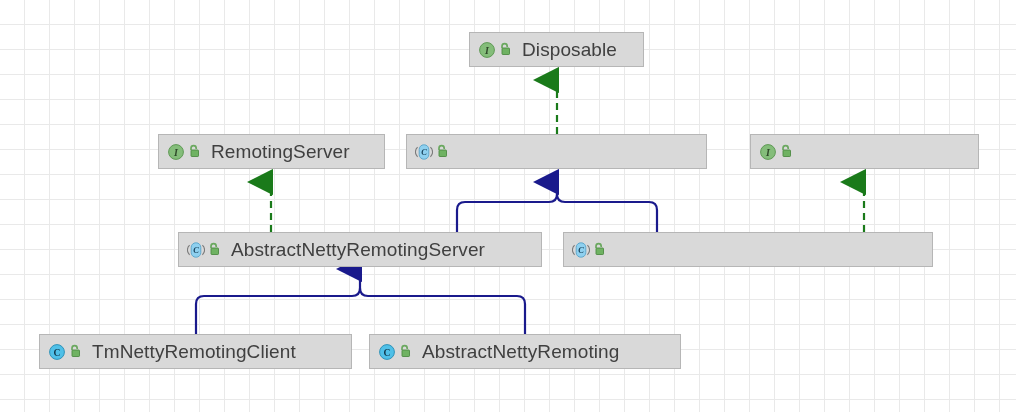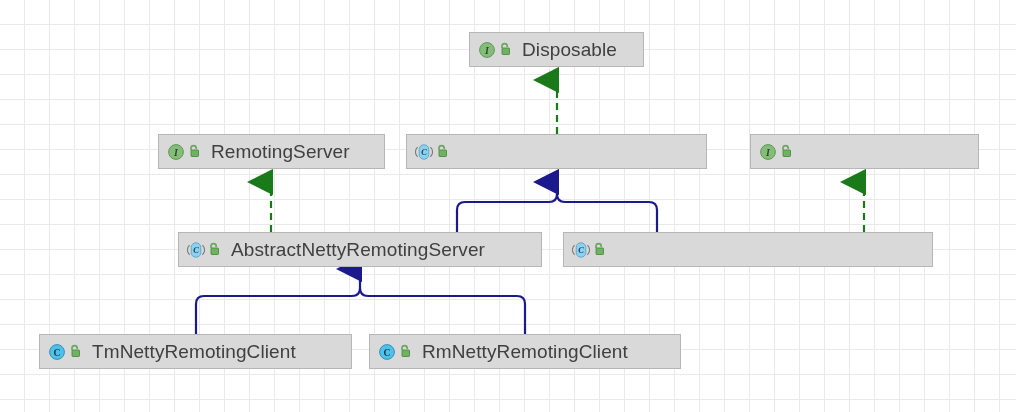--- a/index.html
+++ b/index.html
@@ -227,16 +227,16 @@
     <span class="node-icons">
       <svg class="type-icon" viewBox="0 0 18 18">
         <circle cx="9" cy="9" r="7.4" fill="#4fc0e8" stroke="#2f93b8" stroke-width="1"></circle>
         <text x="9" y="12.8" text-anchor="middle" font-family="Liberation Serif, serif" font-size="9.6" font-weight="bold" fill="#11384d">C</text>
       </svg>
       <svg class="lock-icon" viewBox="0 0 15 15">
         <path d="M4 6 V4.2 A2.6 2.6 0 0 1 9.2 4.2 V5" fill="none" stroke="#6aa85f" stroke-width="1.7"></path>
         <rect x="4" y="6" width="7.5" height="6.5" rx="0.7" fill="#6fb262" stroke="#4d8a43" stroke-width="0.9"></rect>
       </svg>
     </span>
-    <span class="node-label">RmNettyRemotingClient</span>
+    <span class="node-label">AbstractNettyRemoting</span>
   </div>
 
 </div>
 
 </body></html>

